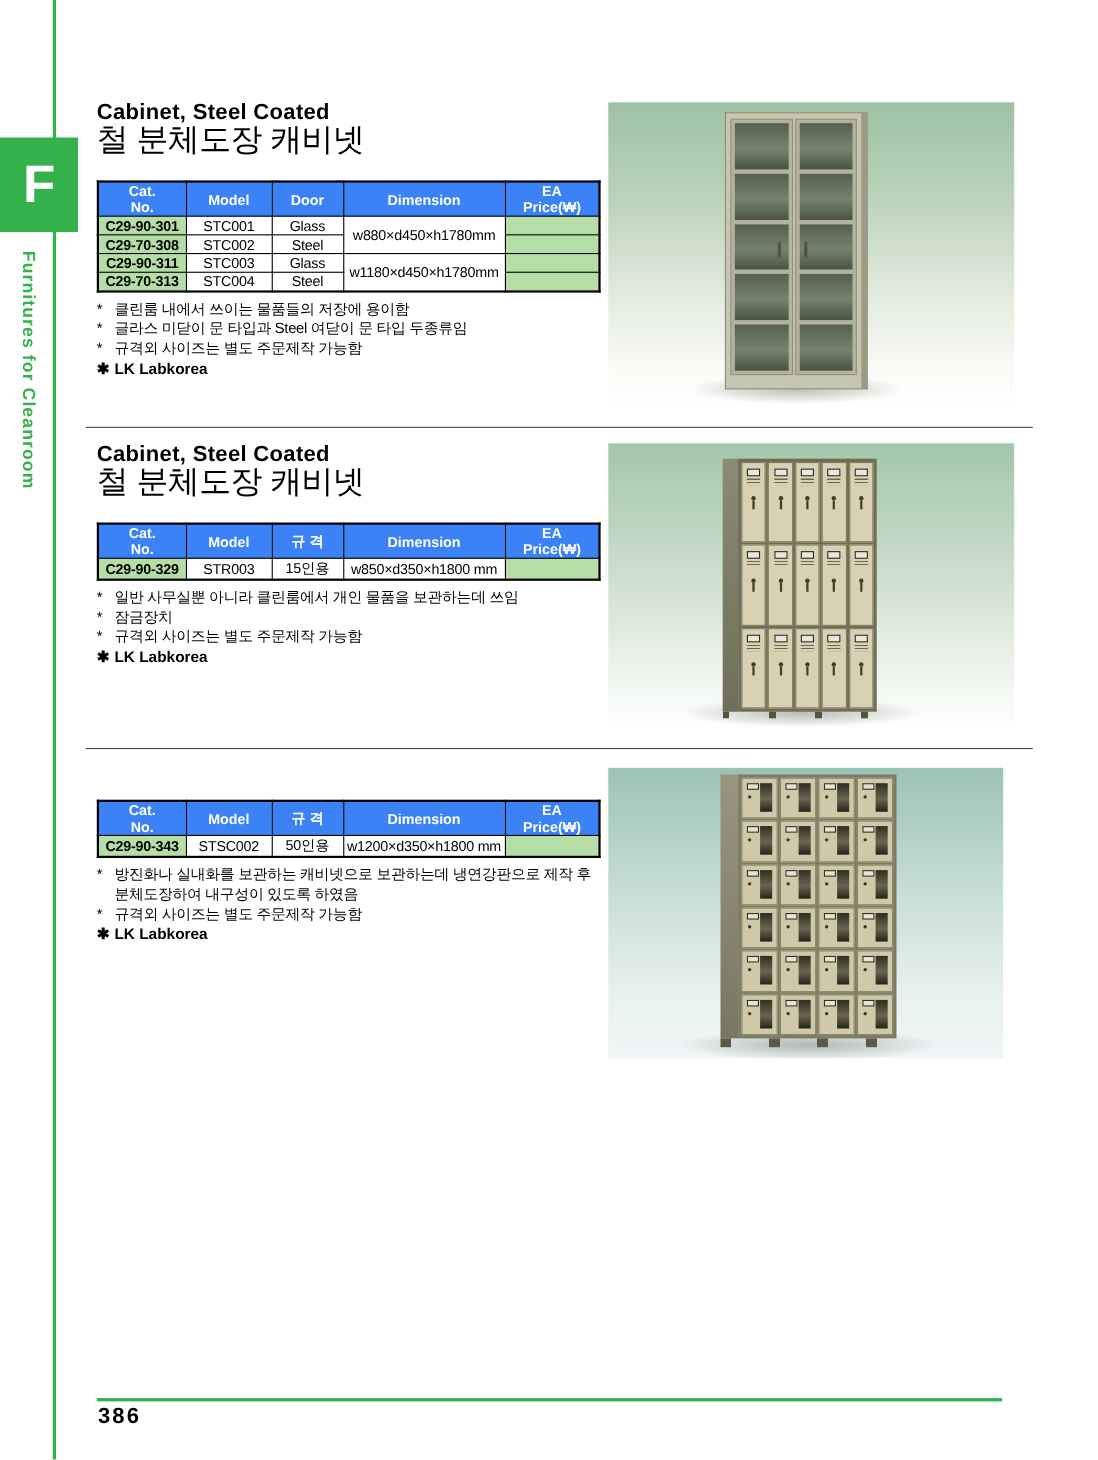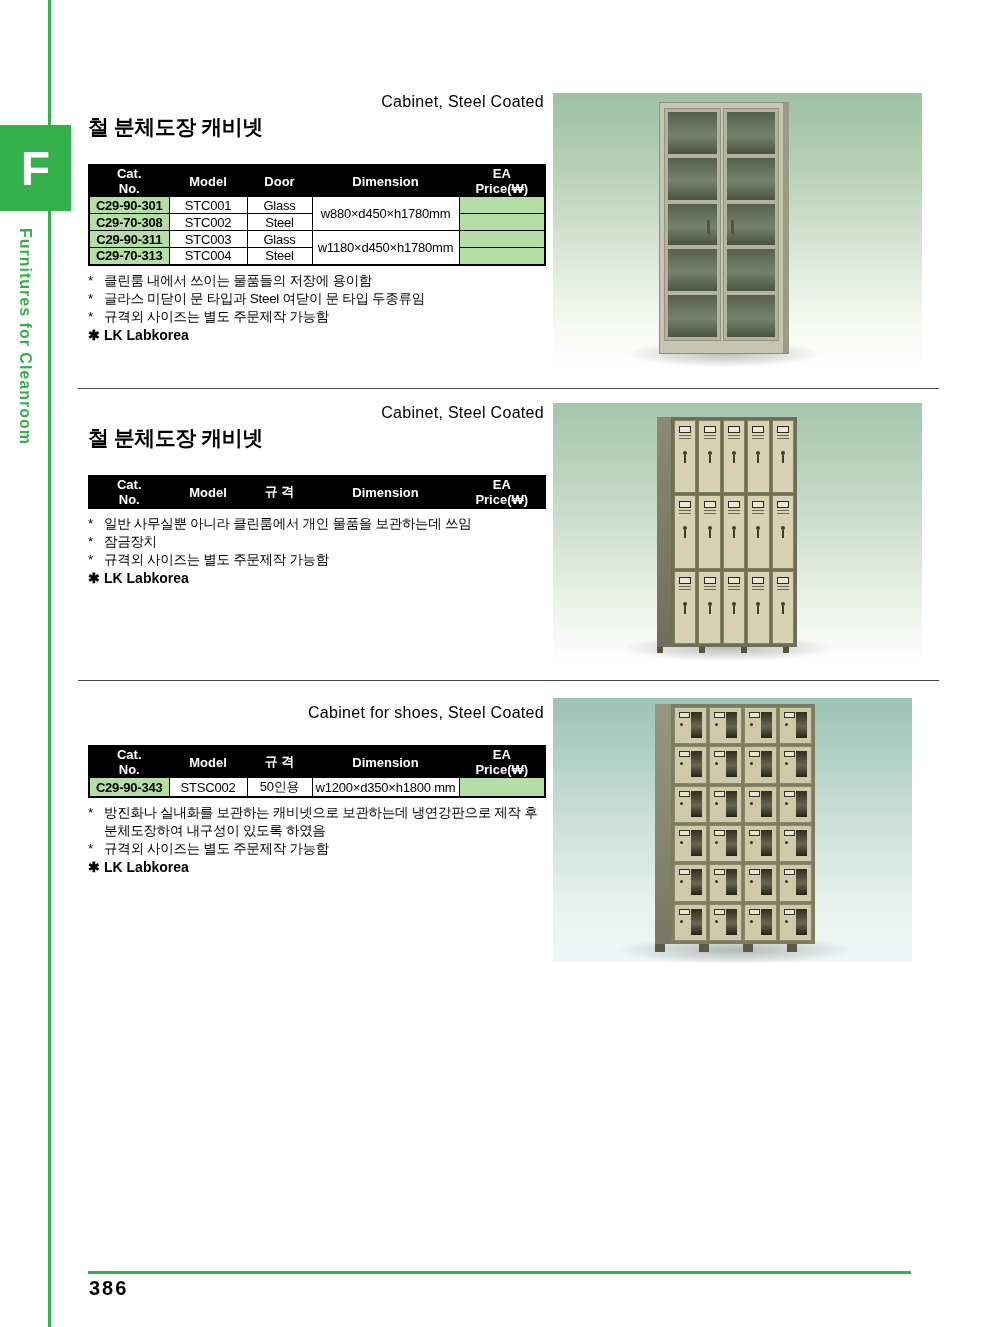--- a/index.html
+++ b/index.html
@@ -20,29 +20,29 @@
     position:absolute; left:16px; top:228px; height:300px;
     writing-mode:vertical-rl; color:#35b14b; font-weight:bold; font-size:16px; letter-spacing:1px;
     white-space:nowrap;
   }
 
   
   .section { position:absolute; left:88px; width:456px; }
   #section-1 { top:93px; }
   #section-2 { top:404px; }
   #section-3 { top:704px; }
-  .title-en { font-size:16px; font-weight:normal; letter-spacing:0.3px; line-height:18px;text-align:right; }
-  .title-ko { font-size:21px; font-weight:bold; line-height:28px; margin-top:2px; letter-spacing:-0.5px; }
+  .title-en { font-size:20px; font-weight:bold; letter-spacing:0.3px; line-height:18px; }
+  .title-ko { font-size:29px; font-weight:normal; line-height:28px; margin-top:2px; letter-spacing:-0.5px; }
 
   table.spec-table {
     border-collapse:collapse; table-layout:fixed; width:456px; margin-top:23px;
     border:2px solid #000; font-size:13px;
   }
   .spec-table th {
-    background:#000000; color:#fff; font-weight:bold; border:1px solid #000;
+    background:#3b82f6; color:#fff; font-weight:bold; border:1px solid #000;
     height:19px; padding:0 15px; text-align:center; font-size:13px;
   }
   .spec-table td {
     border:1px solid #000; height:17px; text-align:center; padding:0 2px; background:#fff;
     font-size:13px; letter-spacing:-0.2px;
   }
   .spec-table td.cat   { background:#b5dda6; font-weight:bold; }
   .spec-table td.price { background:#b5dda6; }
 
   .notes { margin-top:6px; }
@@ -231,20 +231,27 @@
           <col style="width:86px">
         </colgroup>
       <tbody>
           <tr>
         <th>Cat. No.</th>
         <th>Model</th>
         <th>규 격</th>
         <th>Dimension</th>
         <th>EA Price(₩)</th>
       </tr>
+      <tr>
+        <td class="cat">C29-90-329</td>
+        <td>STR003</td>
+        <td>15인용</td>
+        <td>w850×d350×h1800 mm</td>
+        <td class="price"></td>
+      </tr>
     </tbody>
       </table>
 
     <div class="notes">
       <div class="note-row">
         <span class="star">*</span>
         <span class="note-text">일반 사무실뿐 아니라 클린룸에서 개인 물품을 보관하는데 쓰임</span>
       </div>
       <div class="note-row">
         <span class="star">*</span>
@@ -342,21 +349,20 @@
           <div class="lk-key"></div>
         </div>
         </div>
     </div>
     <div class="locker-feet"></div>
   </div>
 
   <div class="sep" id="sep-2"></div>
 
   <div class="section" id="section-3">
-    <div class="title-en">Cabinet for shoes, Steel Coated</div>
 
     <table class="spec-table">
       <colgroup>
           <col style="width:80px">
           <col style="width:78px">
           <col style="width:65px">
           <col style="width:147px">
           <col style="width:86px">
         </colgroup>
       <tbody>

